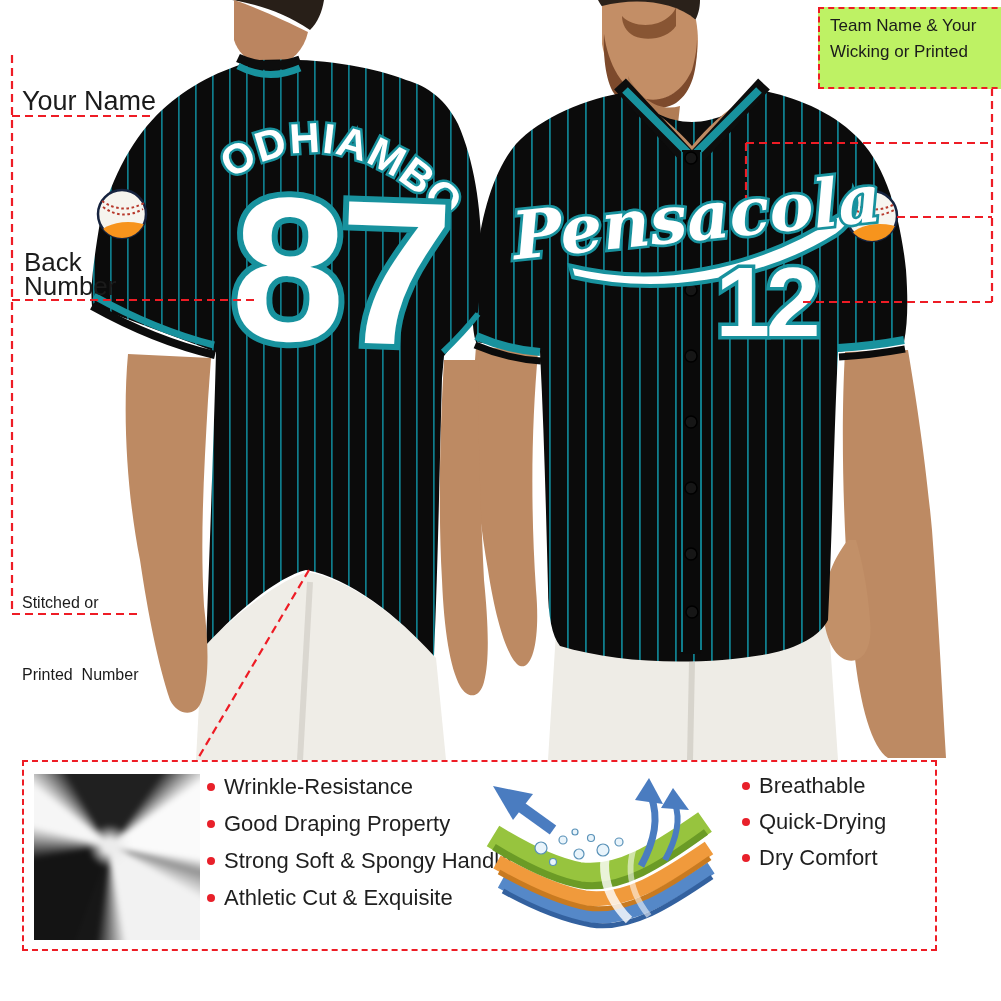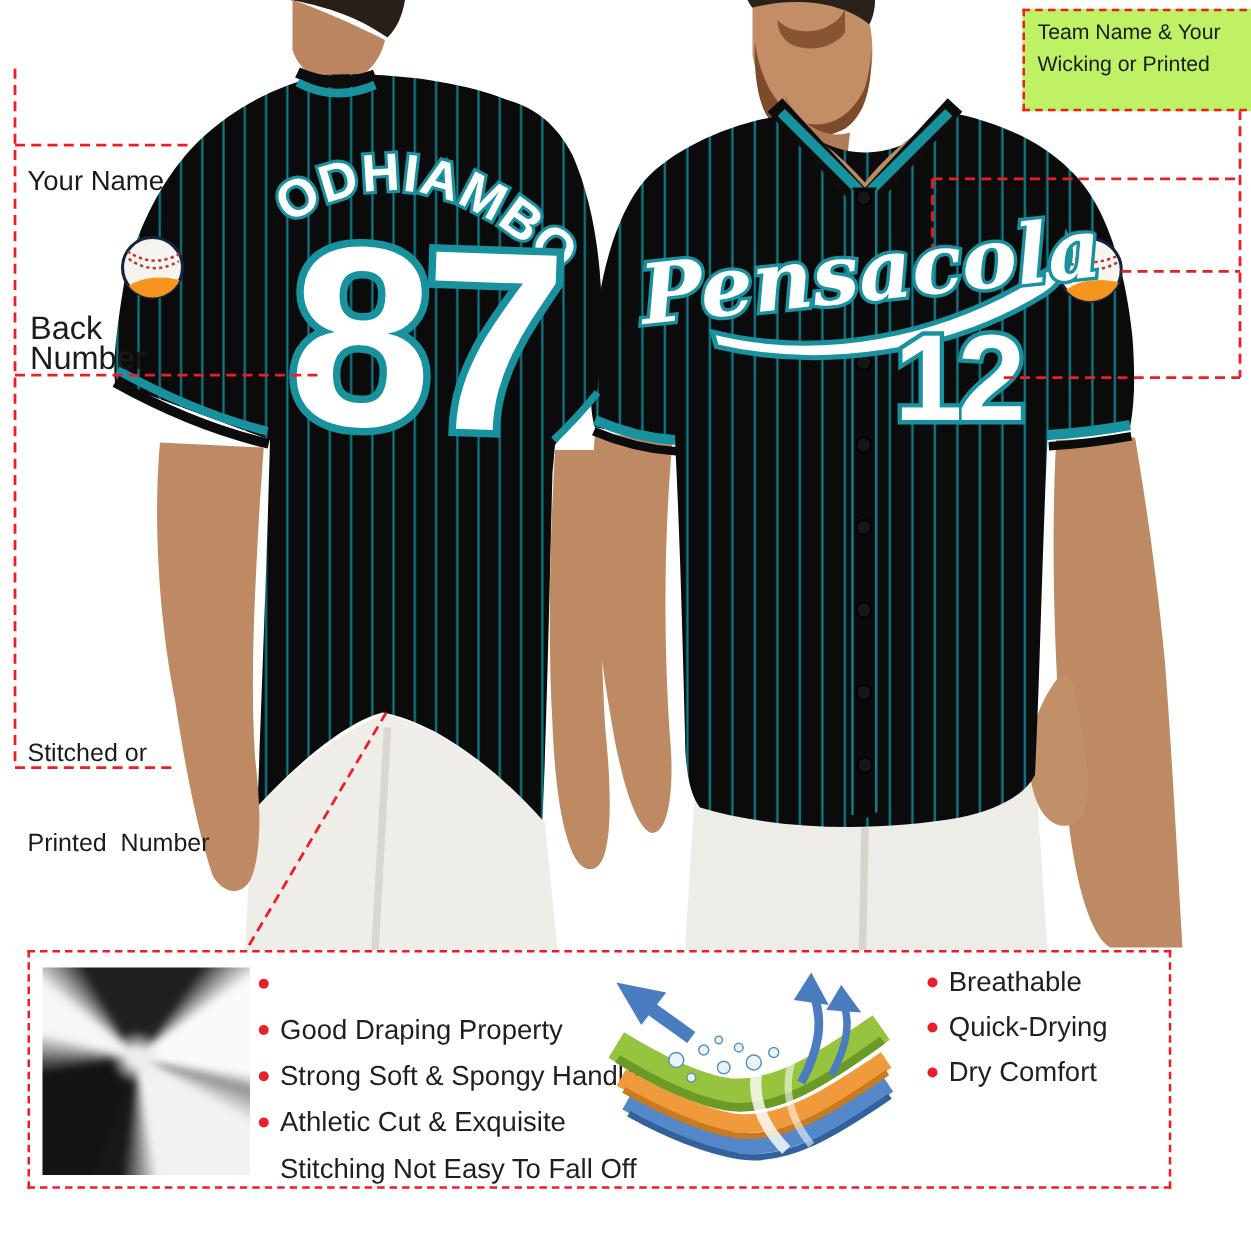--- a/index.html
+++ b/index.html
@@ -1,22 +1,22 @@
 <!DOCTYPE html>
 <html><head>
 <meta charset="utf-8">
 <style>
   html,body{margin:0;padding:0;background:#fff;}
   .stage{position:relative;width:1001px;height:1001px;background:#fff;overflow:hidden;
          font-family:"Liberation Sans",sans-serif;}
   svg{position:absolute;left:0;top:0;}
   .lbl{position:absolute;color:#1b1b1b;z-index:30;}
-  .lbl-your-name{left:22px;top:86px;font-size:22px;margin-top:46px;}
+  .lbl-your-name{left:22px;top:86px;font-size:27px;}
   .lbl-back-number{left:24px;top:250px;font-size:26px;line-height:24px;}
-  .lbl-stitched{left:22px;top:543px;font-size:20px;line-height:24px;white-space:pre;}
+  .lbl-stitched{left:22px;top:543px;font-size:16px;line-height:24px;white-space:pre;}
   .team-box{position:absolute;left:818px;top:7px;width:186px;height:74px;
             border:2px dashed #ee1c25;padding:4px 0 0 10px;font-size:17px;
             line-height:26px;color:#1b1b1b;z-index:30;background:#bef264;}
   .features-panel{position:absolute;left:22px;top:760px;width:911px;height:187px;
                   border:2px dashed #ee1c25;z-index:25;background:#fff;}
   .swatch{position:absolute;left:10px;top:12px;width:166px;height:166px;overflow:hidden;}
   .swatch-inner{position:absolute;left:-8px;top:-8px;right:-8px;bottom:-8px;filter:blur(2.5px);
     background:
       radial-gradient(circle at 46% 44%, #ececec 0 7px, rgba(236,236,236,0) 22px),
       conic-gradient(from 200deg at 46% 44%,
@@ -164,36 +164,33 @@
 
   <div class="features-panel">
 
     <div class="swatch">
       <div class="swatch-inner"></div>
     </div>
 
     <ul class="feat feat-left">
       <li>
           <span class="dot"></span>
+          <span>Wrinkle-Resistance</span>
         </li>
       <li>
           <span class="dot"></span>
           <span>Good Draping Property</span>
         </li>
       <li>
           <span class="dot"></span>
           <span>Strong Soft &amp; Spongy Handle</span>
         </li>
       <li>
           <span class="dot"></span>
           <span>Athletic Cut &amp; Exquisite</span>
-        </li>
-      <li class="no-bullet">
-          <span class="dot"></span>
-          <span>Stitching Not Easy To Fall Off</span>
         </li>
     </ul>
 
     <svg class="diagram-svg" width="240" height="178" viewBox="0 0 240 178">
       <path d="M22,112 C58,132 88,142 110,146 C150,152 190,126 232,98" stroke="#5588c8" stroke-width="13" fill="none"></path>
       <path d="M24,121 C60,141 90,151 112,155 C152,161 192,135 233,107" stroke="#33619f" stroke-width="5" fill="none"></path>
       <path d="M18,92 C54,112 84,124 106,128 C146,134 186,108 230,78" stroke="#f09a3c" stroke-width="15" fill="none"></path>
       <path d="M20,102 C56,122 86,134 108,138 C148,144 188,118 231,88" stroke="#c87a20" stroke-width="5" fill="none"></path>
       <path d="M14,66 C50,88 78,100 100,104 C140,110 180,84 226,52" stroke="#97c43e" stroke-width="24" fill="none"></path>
       <path d="M15,77 C51,99 80,111 102,115 C142,121 183,94 227,62" stroke="#6b9b26" stroke-width="7" fill="none"></path>

